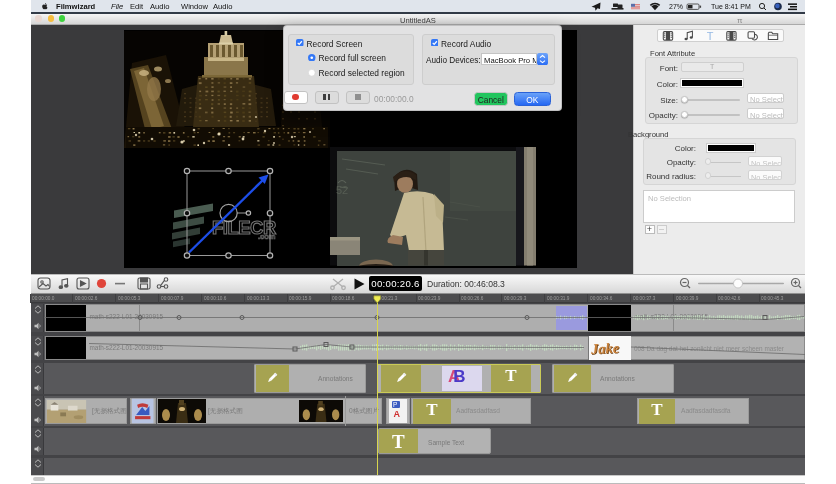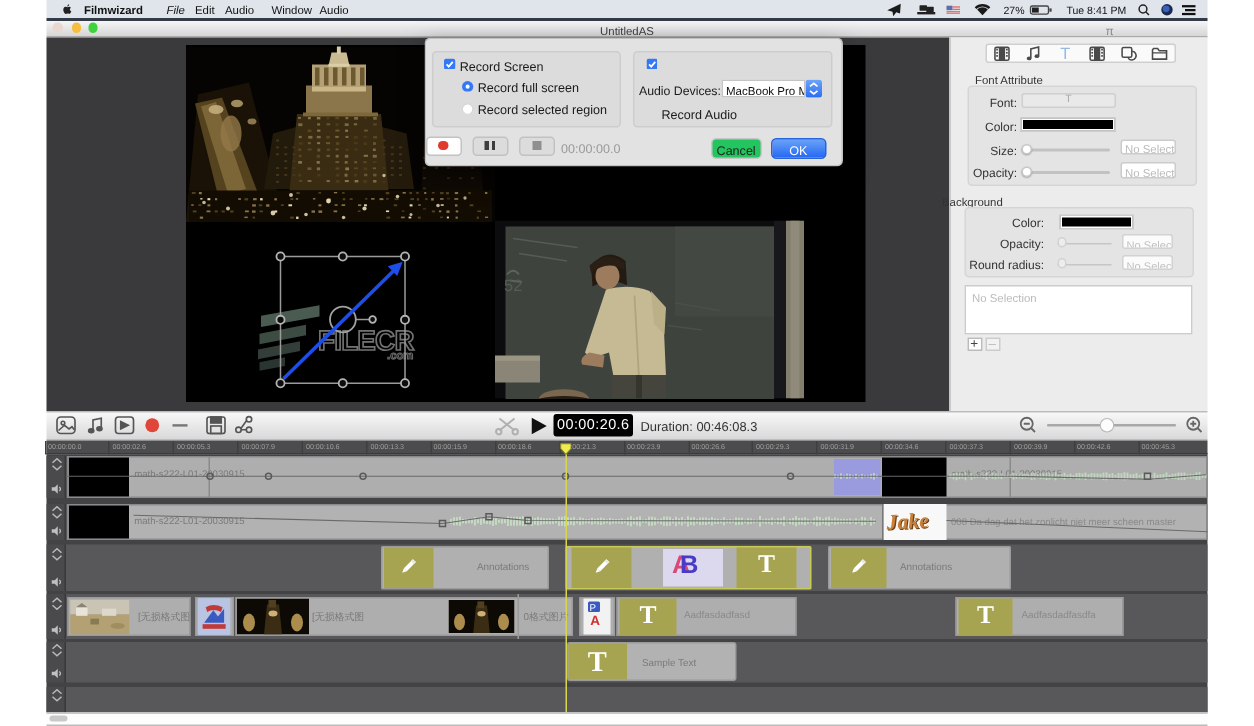--- a/index.html
+++ b/index.html
@@ -477,21 +477,21 @@
   </svg>
 <div style="position:absolute;left:318.5px;top:53.3px;width:90px;height:9px;font-size:8.4px;color:#1a1a1a;">Record full screen</div>
 <svg class="ab" style="left:308px;top:68.6px" width="7.5" height="7.5" viewBox="0 0 10 10">
     <circle cx="5" cy="5" r="4.6" fill="#fff" stroke="#d0d0d0" stroke-width="0.8"></circle>
   </svg>
 <div style="position:absolute;left:318.5px;top:68.3px;width:110px;height:9px;font-size:8.4px;color:#1a1a1a;">Record selected region</div>
 <svg class="ab" style="left:430.5px;top:38.7px" width="7.5" height="7.5" viewBox="0 0 10 10">
     <rect width="10" height="10" rx="2.4" fill="#3478f6"></rect>
     <path d="M2.3 5.2 L4.2 7.2 L7.8 3" stroke="#fff" stroke-width="1.6" fill="none"></path>
   </svg>
-<div style="position:absolute;left:441px;top:38.5px;width:80px;height:9px;font-size:8.4px;color:#1a1a1a;margin-top:32px;">Record Audio</div>
+<div style="position:absolute;left:441px;top:38.5px;width:80px;height:9px;font-size:8.4px;color:#1a1a1a;">Record Audio</div>
 <div style="position:absolute;left:426px;top:55.6px;width:62px;height:9px;font-size:8.2px;color:#1a1a1a;">Audio Devices:</div>
 <div style="position:absolute;left:481px;top:53.2px;width:56px;height:12.2px;background:#fff;border:1px solid #c4c4c4;font-size:7.7px;color:#111;padding:1.8px 0 0 2px;white-space:nowrap;overflow:hidden;">MacBook Pro Mic</div>
 <svg class="ab" style="left:536.5px;top:53.2px" width="11" height="12.2" viewBox="0 0 11 12">
     <rect width="11" height="12" rx="2" fill="url(#bg1)"></rect>
     <defs>
       <linearGradient id="bg1" x1="0" y1="0" x2="0" y2="1">
         <stop offset="0" stop-color="#6ea4f9"></stop>
         <stop offset="1" stop-color="#2a6df5"></stop>
       </linearGradient>
     </defs>

